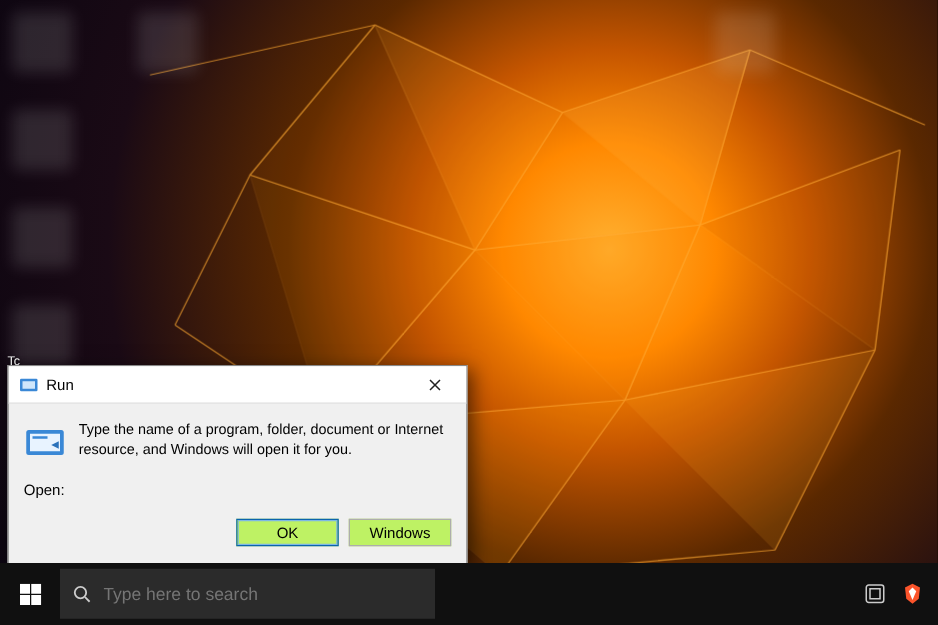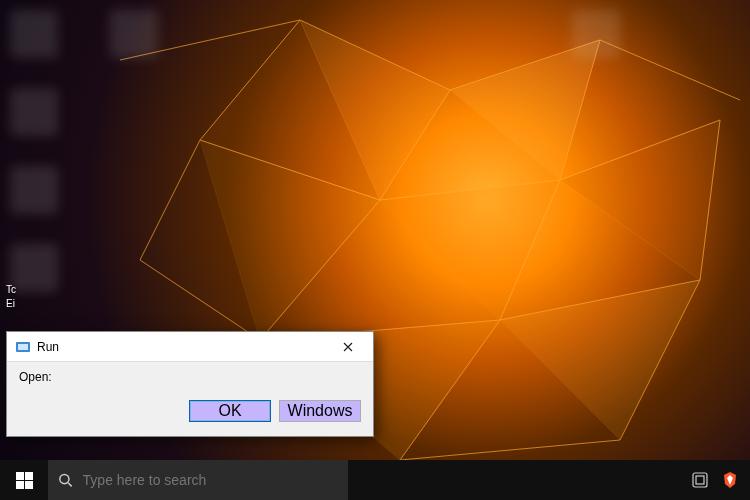--- a/index.html
+++ b/index.html
@@ -37,21 +37,21 @@
 }
 .di2 { position:absolute; top:10px; left:110px; width:48px; height:48px; background:rgba(255,255,255,0.12); filter:blur(6px); border-radius:4px;}
 .di3 { position:absolute; top:10px; right:130px; width:48px; height:48px; background:rgba(255,255,255,0.12); filter:blur(6px); border-radius:4px;}
 .desktop-label {
   position:absolute; left:6px; color:#fff; font-size:10px; text-shadow:0 1px 2px #000;
 }
 
 .run-dialog {
   position: absolute;
   left: 6px;
-  bottom: 63px;
+  bottom: 48px;
   width: 368px;
   background: #f0f0f0;
   border: 1px solid #888;
   box-shadow: 4px 4px 14px rgba(0,0,0,0.55);
   font-size: 12px;
   color: #000;
 }
 .run-titlebar {
   display: flex;
   align-items: center;
@@ -101,34 +101,34 @@
 .run-combo .chev {
   position:absolute; right:4px; top:50%; transform:translateY(-50%);
   color:#555;
 }
 .run-buttons {
   display:flex; justify-content:flex-end; gap:8px;
   padding: 10px 12px 14px 12px;
 }
 .run-buttons button {
   width: 82px; height: 22px;
-  font-size:16px; font-family:inherit;
-  background:#c4b5fd;
+  font-size:12px; font-family:inherit;
+  background:#bef264;
   border:1px solid #adadad;
   cursor:pointer;
 }
 .run-buttons button.primary {
   border:1px solid #0a64ad;
   box-shadow: inset 0 0 0 1px #7eb7e4;
 }
 
 .taskbar {
   position:absolute;
   left:0; right:0; bottom:0;
-  height:40px;
+  height:50px;
   background:#101010;
   display:flex;
   align-items:center;
 }
 .tb-start {
   width:48px; height:40px;
   display:flex; align-items:center; justify-content:center;
   color:#fff;
 }
 .tb-search {
@@ -209,20 +209,31 @@
         </svg>
     </span>
     <span class="t-title">Run</span>
     <span class="t-close">
       <svg width="10" height="10" viewBox="0 0 10 10">
           <path d="M1 1 L9 9 M9 1 L1 9" stroke="#222" stroke-width="1.2"></path>
         </svg>
     </span>
   </div>
 
+  <div class="run-body">
+    <span class="b-icon">
+      <svg width="34" height="34" viewBox="0 0 34 34">
+          <rect x="2" y="7" width="30" height="20" rx="2" fill="#3a88d6"></rect>
+          <rect x="5" y="10" width="24" height="14" fill="#e8f3ff"></rect>
+          <rect x="7" y="12" width="12" height="2" fill="#3a88d6"></rect>
+          <path d="M22 19 l6 -3 v6 z" fill="#2a72bb"></path>
+        </svg>
+    </span>
+    <div class="b-text">Type the name of a program, folder, document or Internet resource, and Windows will open it for you.</div>
+  </div>
 
   <div class="run-open-row">
     <label>Open:</label>
   </div>
 
   <div class="run-buttons">
     <button class="primary">OK</button>
     <button>Windows</button>
   </div>
 </div>

